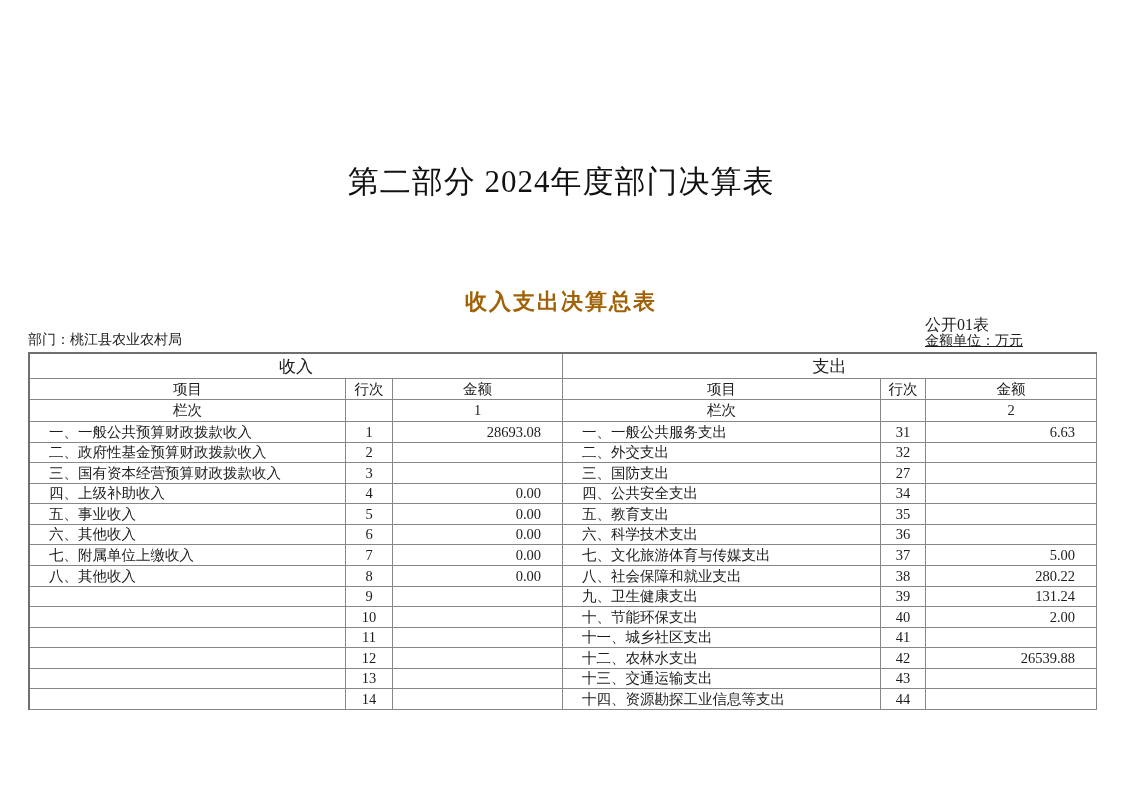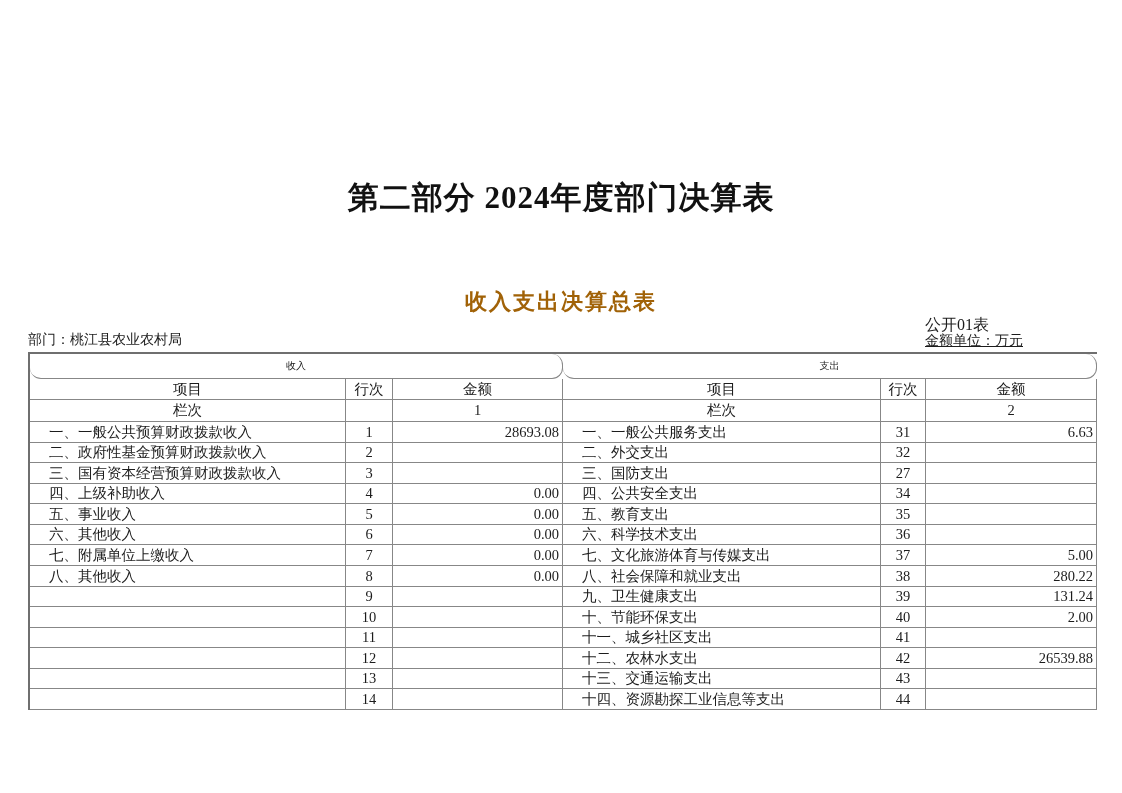--- a/index.html
+++ b/index.html
@@ -12,25 +12,25 @@
     position: relative;
     width: 1122px;
     height: 793px;
     background: #ffffff;
     overflow: hidden;
     color: #1c1c1c;
   }
   .title {
     position: absolute;
     left: 0;
-    top: 177px;
+    top: 161px;
     width: 100%;
     text-align: center;
     font-size: 31px;
-    font-weight: bold;
+    font-weight: normal;
     letter-spacing: 1px;
     color: #111;
   }
   .subtitle {
     position: absolute;
     left: 0;
     top: 287px;
     width: 100%;
     text-align: center;
     font-size: 22px;
@@ -77,24 +77,24 @@
     display: flex;
     align-items: center;
     font-size: 14.5px;
     line-height: 1;
     color: #1c1c1c;
     overflow: hidden;
     white-space: nowrap;
     box-sizing: border-box;
   }
   .span3 { grid-column: span 3; }
-  .hc { justify-content: center; font-size: 10px; border-radius: 11px; }
+  .hc { justify-content: center; font-size: 17px; }
   .al { justify-content: flex-start; padding-left: 19px; }
   .ac { justify-content: center; }
-  .ar { justify-content: flex-end; padding-right: 3px; }
+  .ar { justify-content: flex-end; padding-right: 21px; }
 </style>
 </head>
 <body>
 
 <div class="page">
 
   <div class="title">第二部分 2024年度部门决算表</div>
   <div class="subtitle">收入支出决算总表</div>
 
   <div class="meta-code">公开01表</div>

